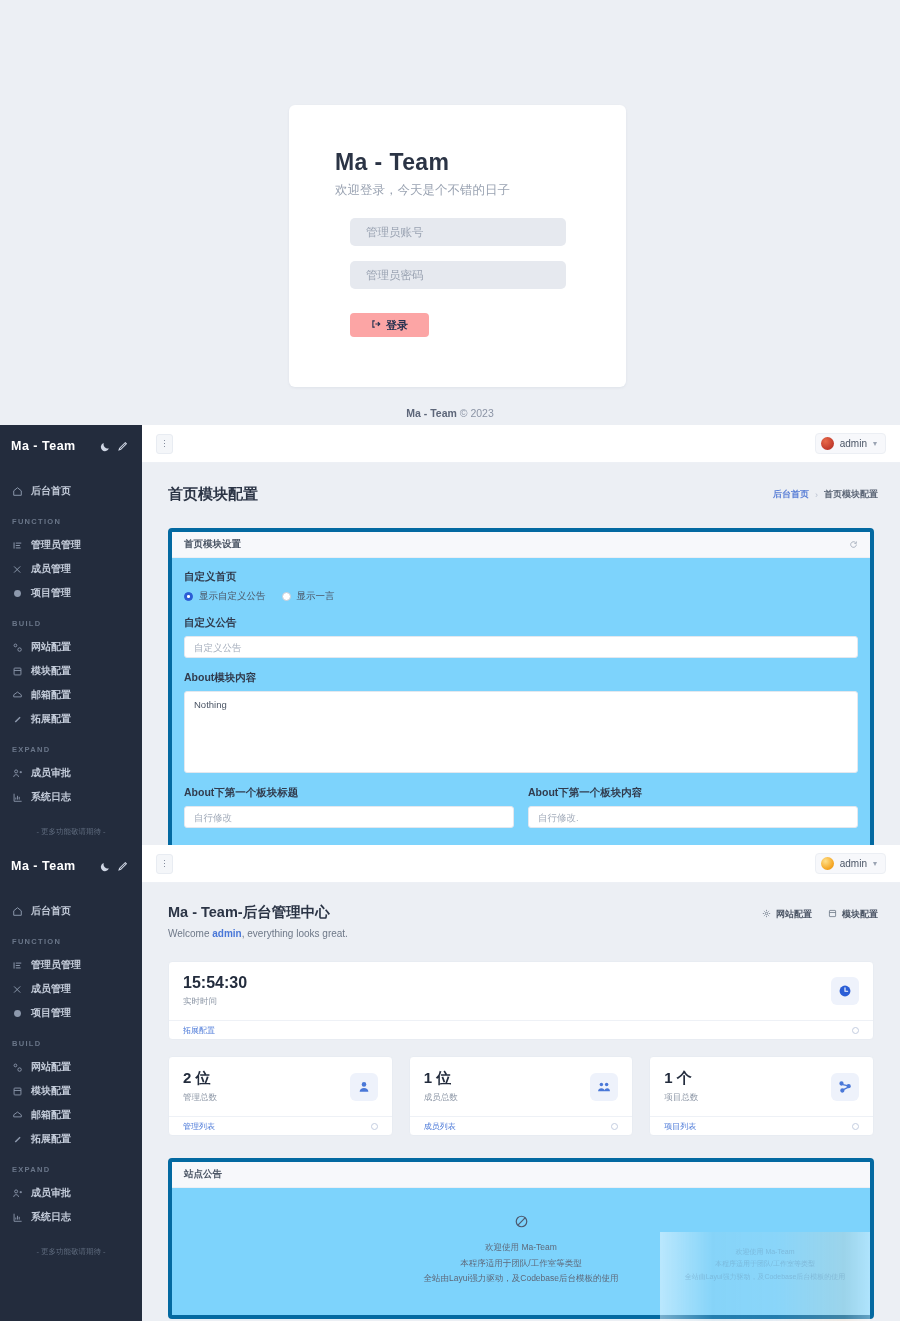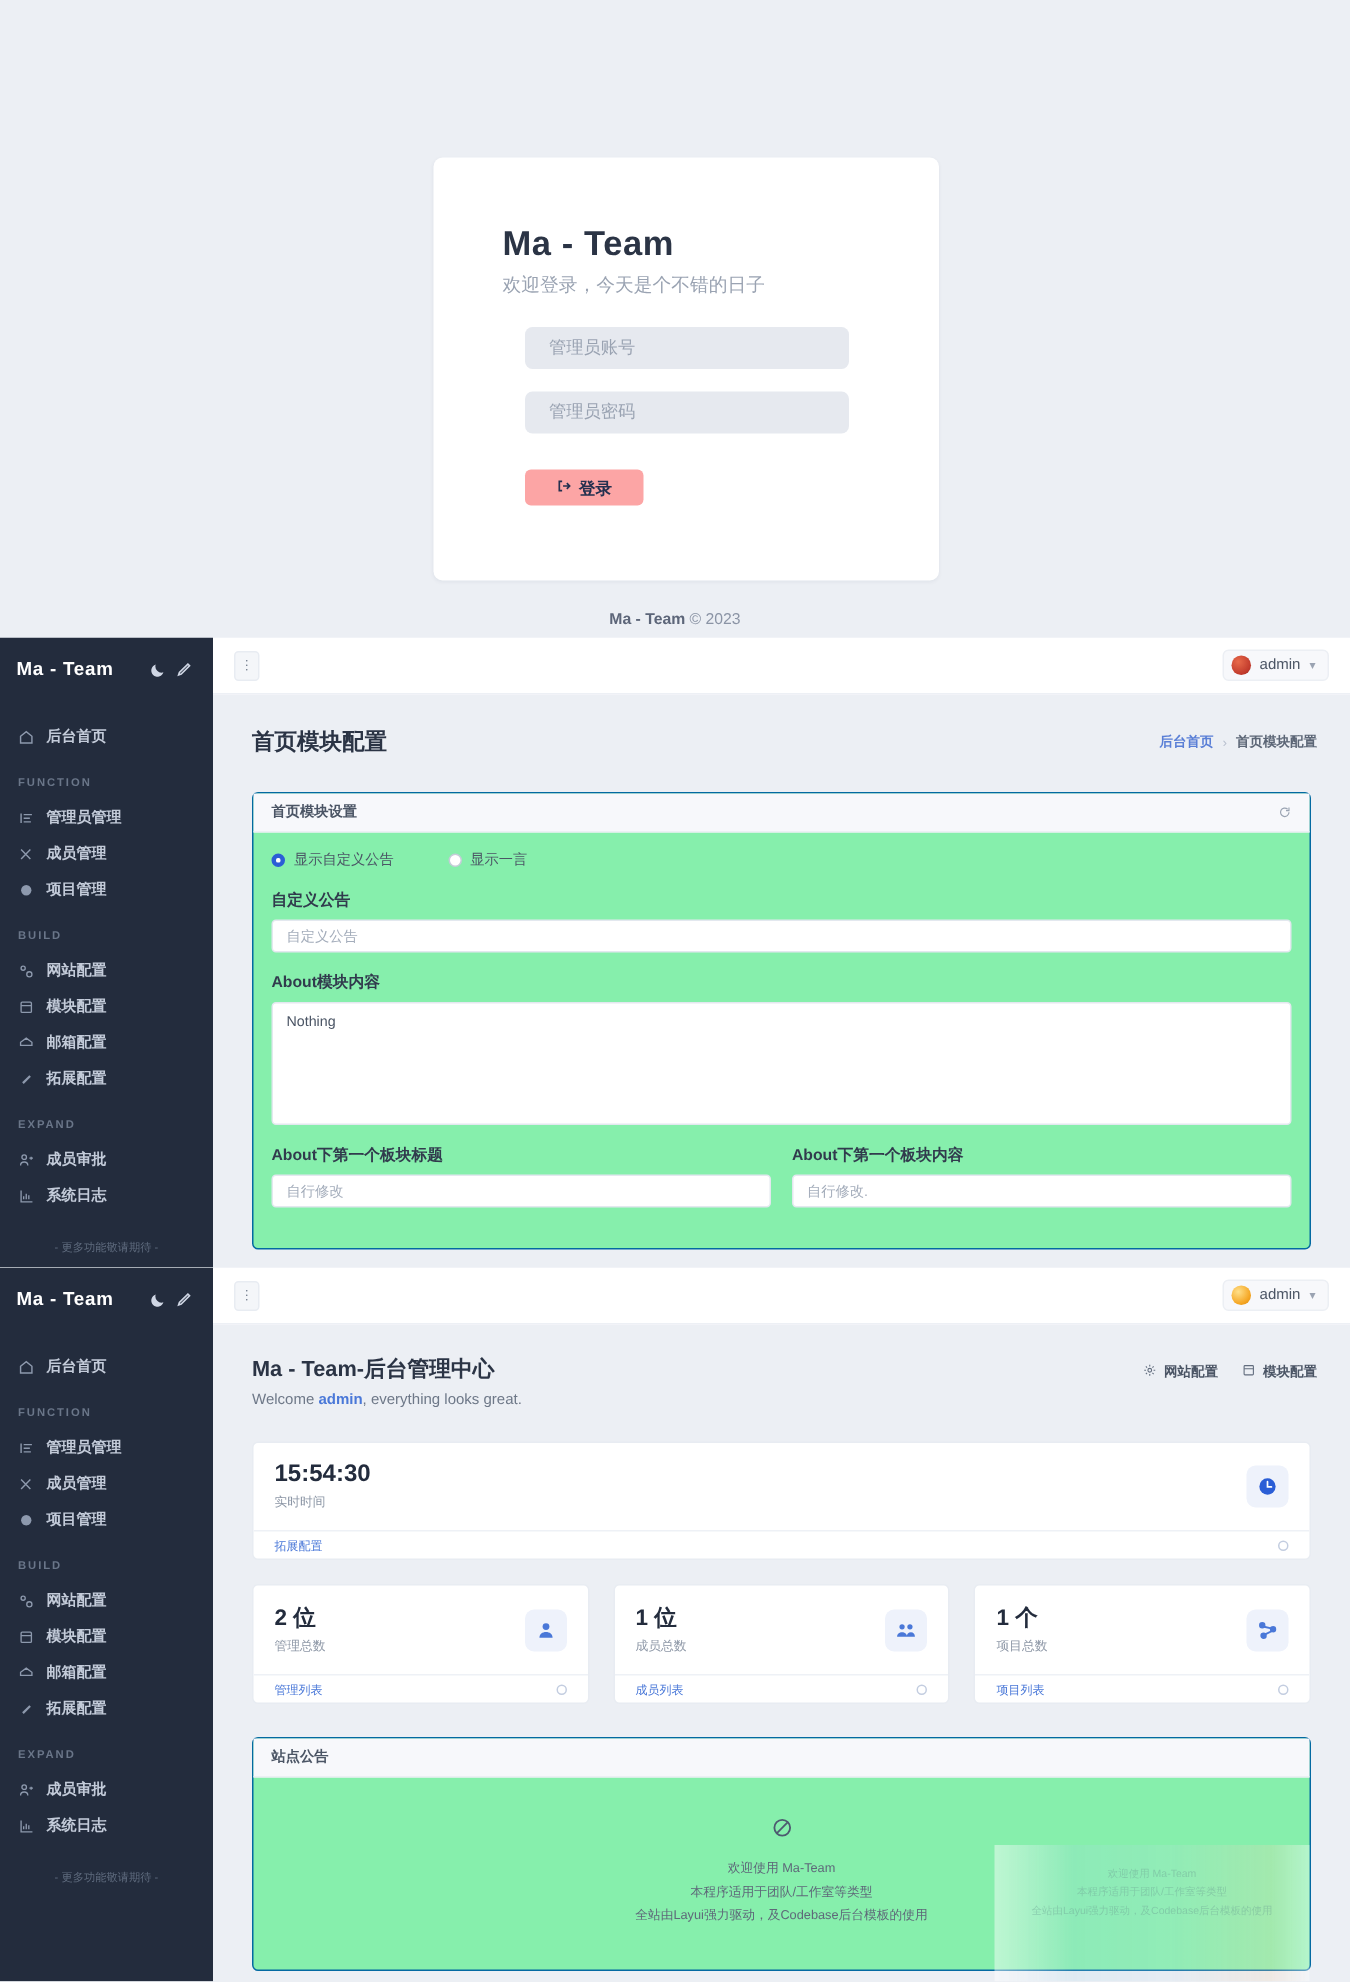--- a/index.html
+++ b/index.html
@@ -128,35 +128,35 @@
     display: flex; align-items: center; justify-content: space-between;
   }
   .page-title { font-size: 15px; font-weight: bold; color: #2b3445; }
   .crumb { display: flex; align-items: center; gap: 6px; font-size: 9px; }
   .crumb a { color: #5a7fd6; text-decoration: none; cursor: pointer; font-weight: bold;}
   .crumb .sep { color: #b9c1cf; font-size: 9px; }
   .crumb .cur { color: #5c6676; font-weight: bold; }
 
   
   .panel {
-    margin: 24px 26px 0 26px; background: #86efac;
-    border: 1px solid #0369a1; border-radius: 4px;
+    margin: 24px 26px 0 26px; background: #7dd3fc;
+    border: 4px solid #0369a1; border-radius: 4px;
   }
   .panel-head {
     height: 26px; background: #f7f8fb; border-bottom: 1px solid #eceff4;
     display: flex; align-items: center; justify-content: space-between;
     padding: 0 12px;
   }
   .panel-title { font-size: 9.5px; color: #4b5565; font-weight: bold; }
   .panel-act { color: #9aa3b2; cursor: pointer; display:flex; }
   .panel-act svg { width: 9px; height: 9px; }
   .panel-body { padding: 12px 12px 14px 12px; }
 
   .f-label { font-size: 10.5px; color: #313b4d; font-weight: bold; margin-bottom: 6px; }
-  .radio-row { display: flex; align-items: center; gap: 36px; margin-bottom: 13px; }
+  .radio-row { display: flex; align-items: center; gap: 16px; margin-bottom: 13px; }
   .radio { display: flex; align-items: center; gap: 6px; cursor: pointer; }
   .rdot {
     width: 9px; height: 9px; border-radius: 50%; border: 1.5px solid #c5ccd8;
     background: #fff; flex: none; position: relative;
   }
   .rdot.on { border-color: #2b5ed6; background: #2b5ed6; }
   .rdot.on::after {
     content: ""; position: absolute; left: 2px; top: 2px;
     width: 2.5px; height: 2.5px; background: #fff; border-radius: 50%;
   }
@@ -392,20 +392,21 @@
       <div class="panel">
         <div class="panel-head">
           <span class="panel-title">首页模块设置</span>
           <span class="panel-act">
             <svg viewBox="0 0 16 16" fill="none" stroke="currentColor" stroke-width="1.4">
                 <path d="M13 8a5 5 0 1 1-1.6-3.6M13 2.5V6h-3.5"></path>
               </svg>
           </span>
         </div>
         <div class="panel-body">
+          <div class="f-label">自定义首页</div>
           <div class="radio-row">
             <label class="radio">
               <span class="rdot on"></span>
               <span>显示自定义公告</span>
             </label>
             <label class="radio">
               <span class="rdot"></span>
               <span>显示一言</span>
             </label>
           </div>

